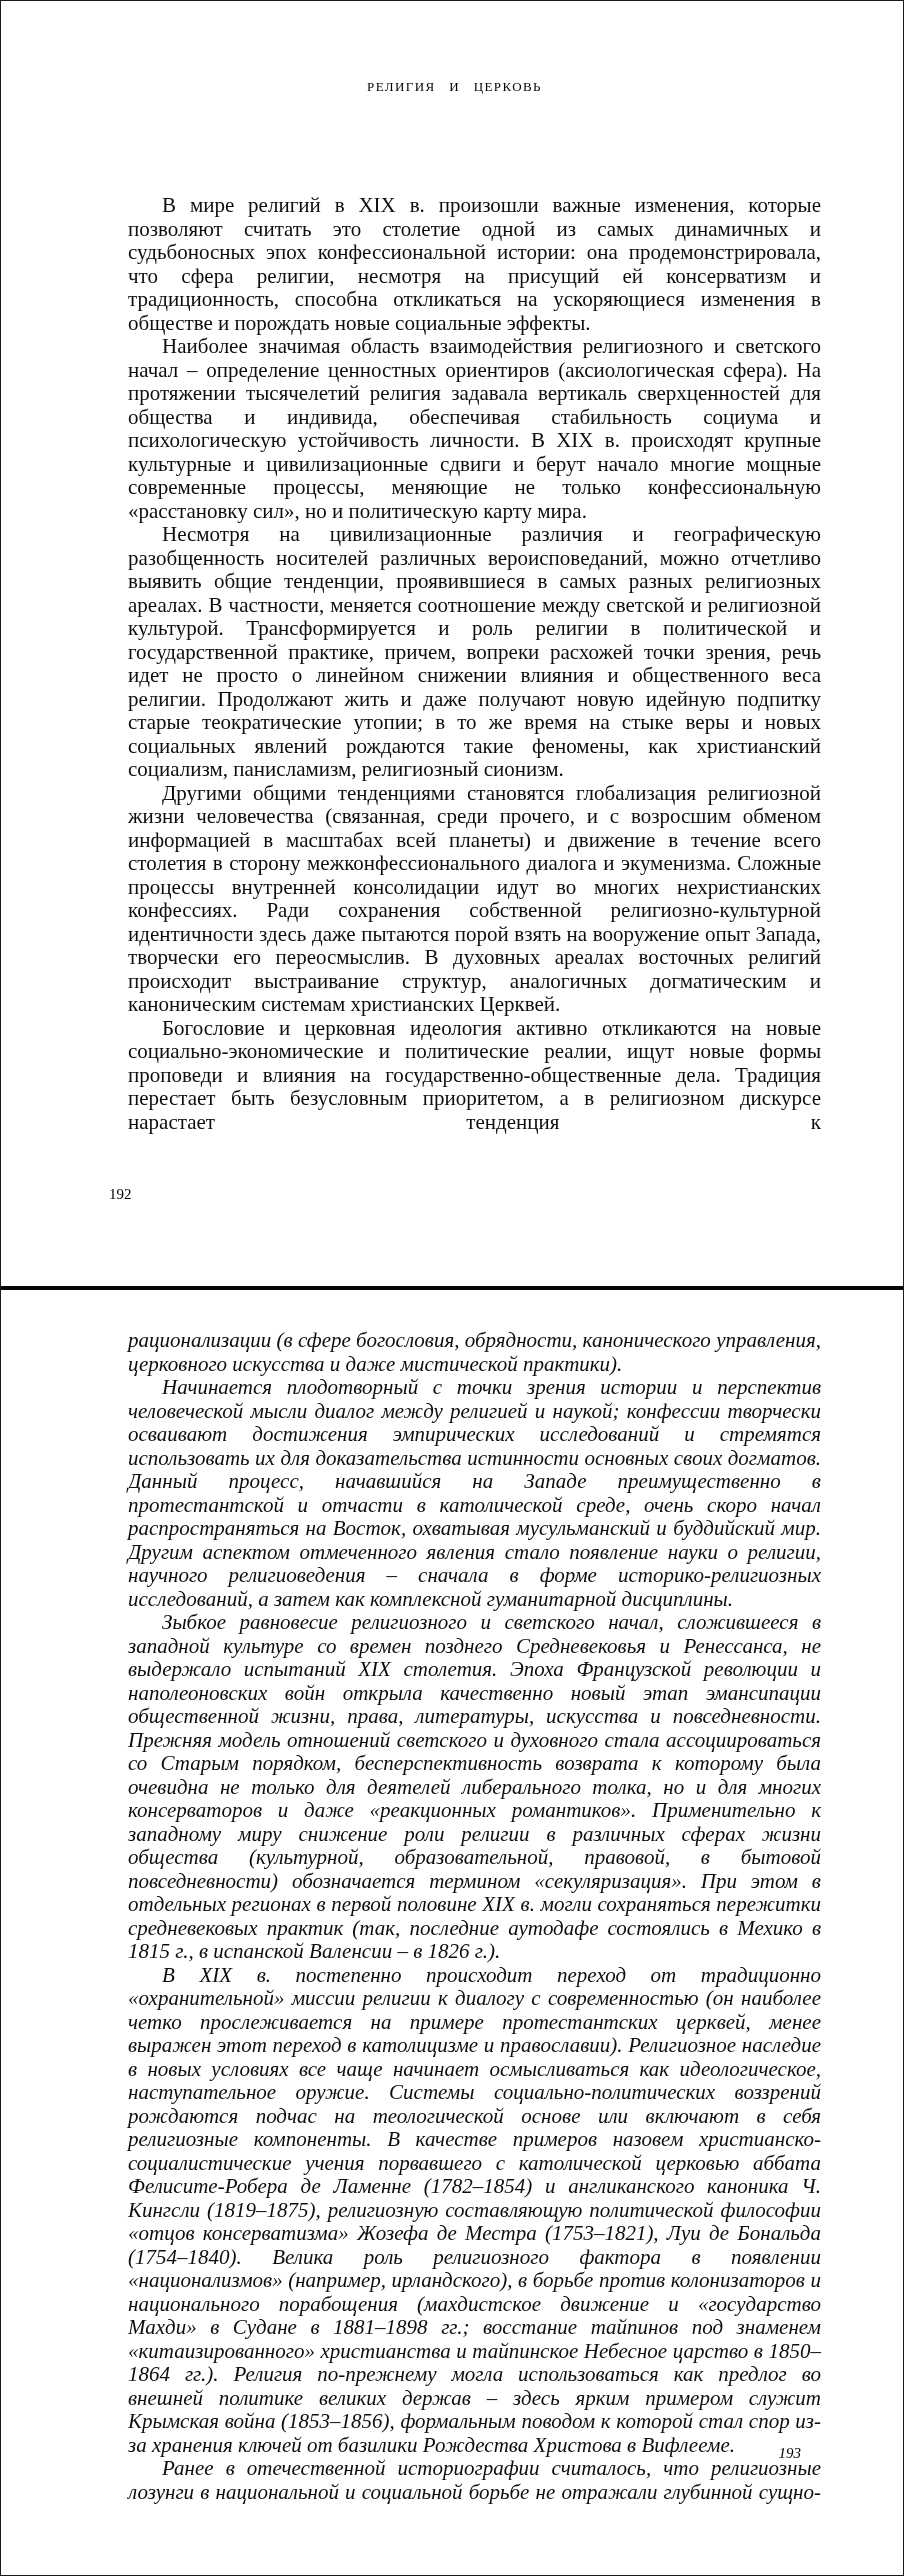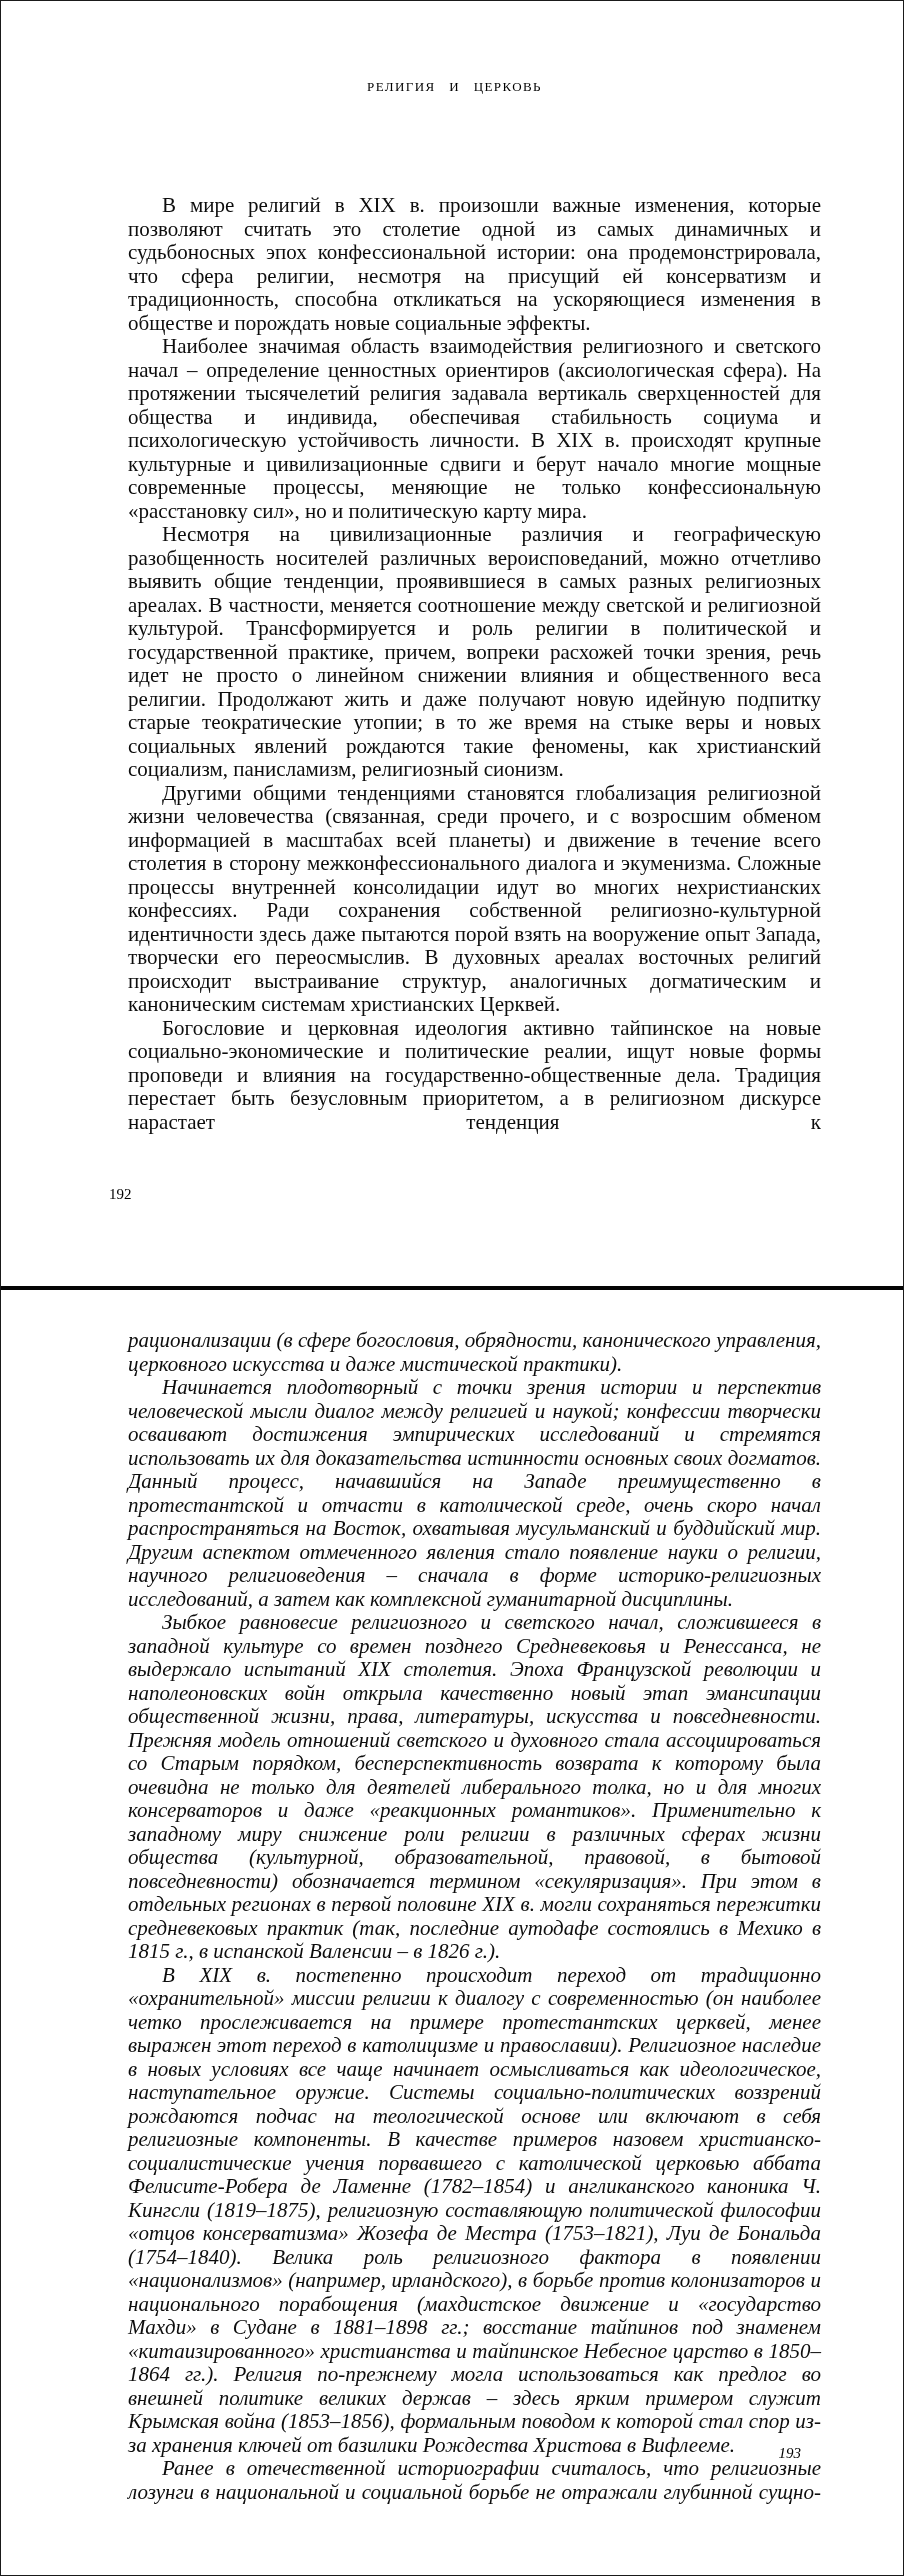--- a/index.html
+++ b/index.html
@@ -89,21 +89,21 @@
 <div class="scan">
 
   <div class="page page-1">
     <h1 class="chapter-heading">РЕЛИГИЯ И ЦЕРКОВЬ</h1>
 
     <div class="body-text">
       <p>В мире религий в XIX в. произошли важные изменения, которые позволяют считать это столетие одной из самых динамичных и судьбоносных эпох конфессиональной истории: она продемонстрировала, что сфера религии, несмотря на присущий ей консерватизм и традиционность, способна откликаться на ускоряющиеся изменения в обществе и порождать новые социальные эффекты.</p>
       <p>Наиболее значимая область взаимодействия религиозного и светского начал – определение ценностных ориентиров (аксиологическая сфера). На протяжении тысячелетий религия задавала вертикаль сверхценностей для общества и индивида, обеспечивая стабильность социума и психологическую устойчивость личности. В XIX в. происходят крупные культурные и цивилизационные сдвиги и берут начало многие мощные современные процессы, меняющие не только конфессиональную «расстановку сил», но и политическую карту мира.</p>
       <p>Несмотря на цивилизационные различия и географическую разобщенность носителей различных вероисповеданий, можно отчетливо выявить общие тенденции, проявившиеся в самых разных религиозных ареалах. В частности, меняется соотношение между светской и религиозной культурой. Трансформируется и роль религии в политической и государственной практике, причем, вопреки расхожей точки зрения, речь идет не просто о линейном снижении влияния и общественного веса религии. Продолжают жить и даже получают новую идейную подпитку старые теократические утопии; в то же время на стыке веры и новых социальных явлений рождаются такие феномены, как христианский социализм, панисламизм, религиозный сионизм.</p>
       <p>Другими общими тенденциями становятся глобализация религиозной жизни человечества (связанная, среди прочего, и с возросшим обменом информацией в масштабах всей планеты) и движение в течение всего столетия в сторону межконфессионального диалога и экуменизма. Сложные процессы внутренней консолидации идут во многих нехристианских конфессиях. Ради сохранения собственной религиозно-культурной идентичности здесь даже пытаются порой взять на вооружение опыт Запада, творчески его переосмыслив. В духовных ареалах восточных религий происходит выстраивание структур, аналогичных догматическим и каноническим системам христианских Церквей.</p>
-      <p class="runs-on">Богословие и церковная идеология активно тайпинское на новые социально-экономические и политические реалии, ищут новые формы проповеди и влияния на государственно-общественные дела. Традиция перестает быть безусловным приоритетом, а в религиозном дискурсе нарастает тенденция к</p>
+      <p class="runs-on">Богословие и церковная идеология активно откликаются на новые социально-экономические и политические реалии, ищут новые формы проповеди и влияния на государственно-общественные дела. Традиция перестает быть безусловным приоритетом, а в религиозном дискурсе нарастает тенденция к</p>
     </div>
 
     <div class="page-number left">192</div>
   </div>
 
   <div class="page-divider"></div>
 
   <div class="page page-2">
     <div class="body-text">
       <p class="no-indent">рационализации (в сфере богословия, обрядности, канонического управления, церковного искусства и даже мистической практики).</p>

